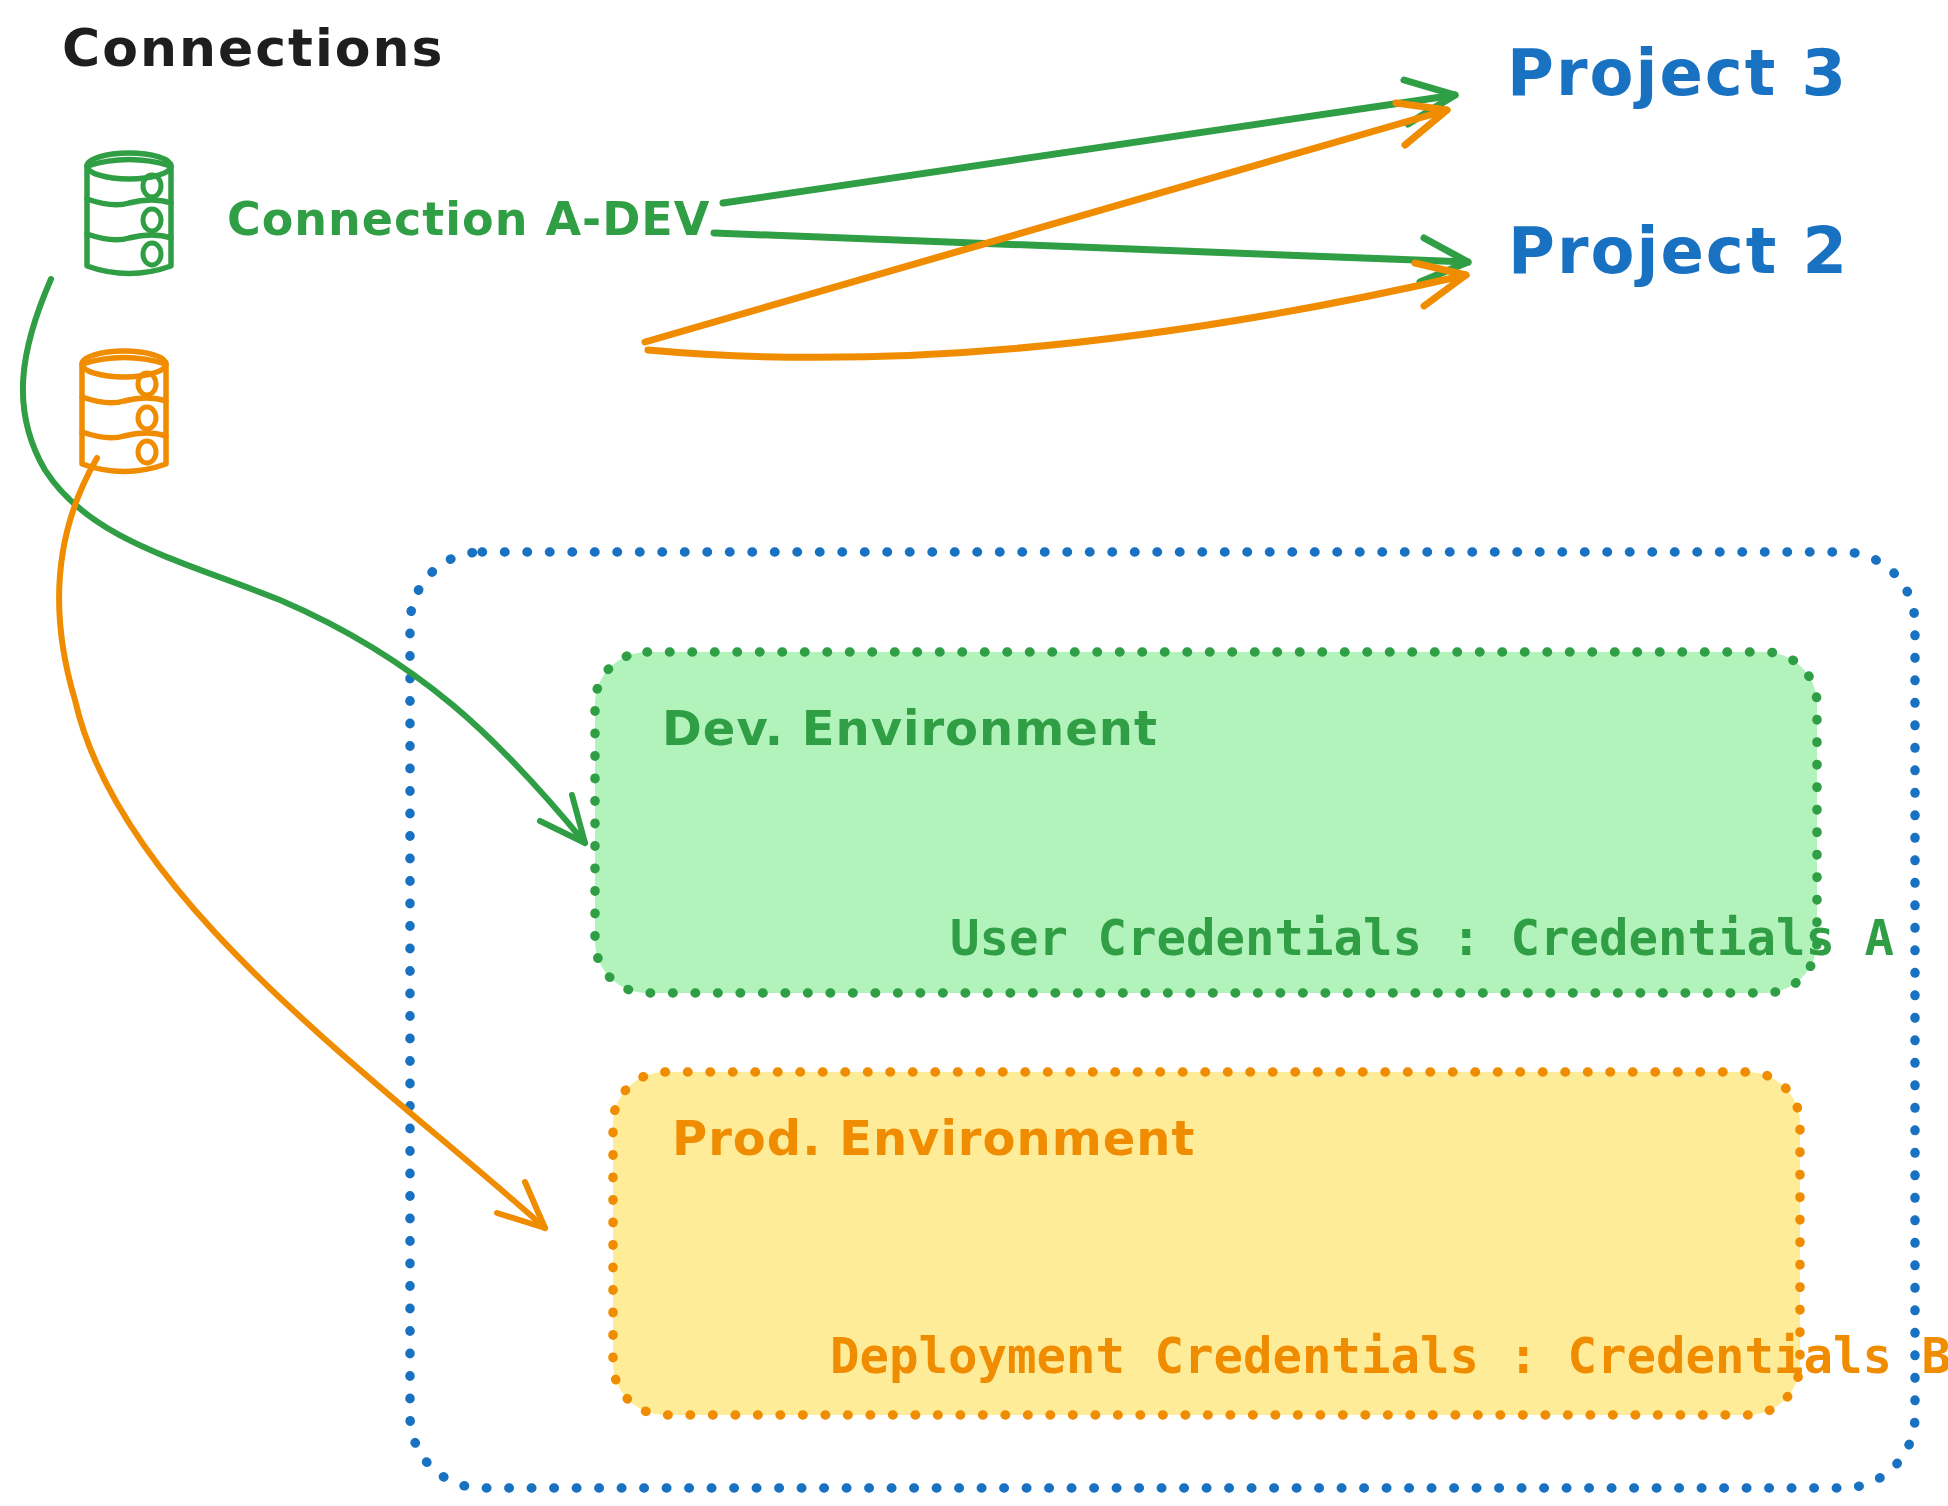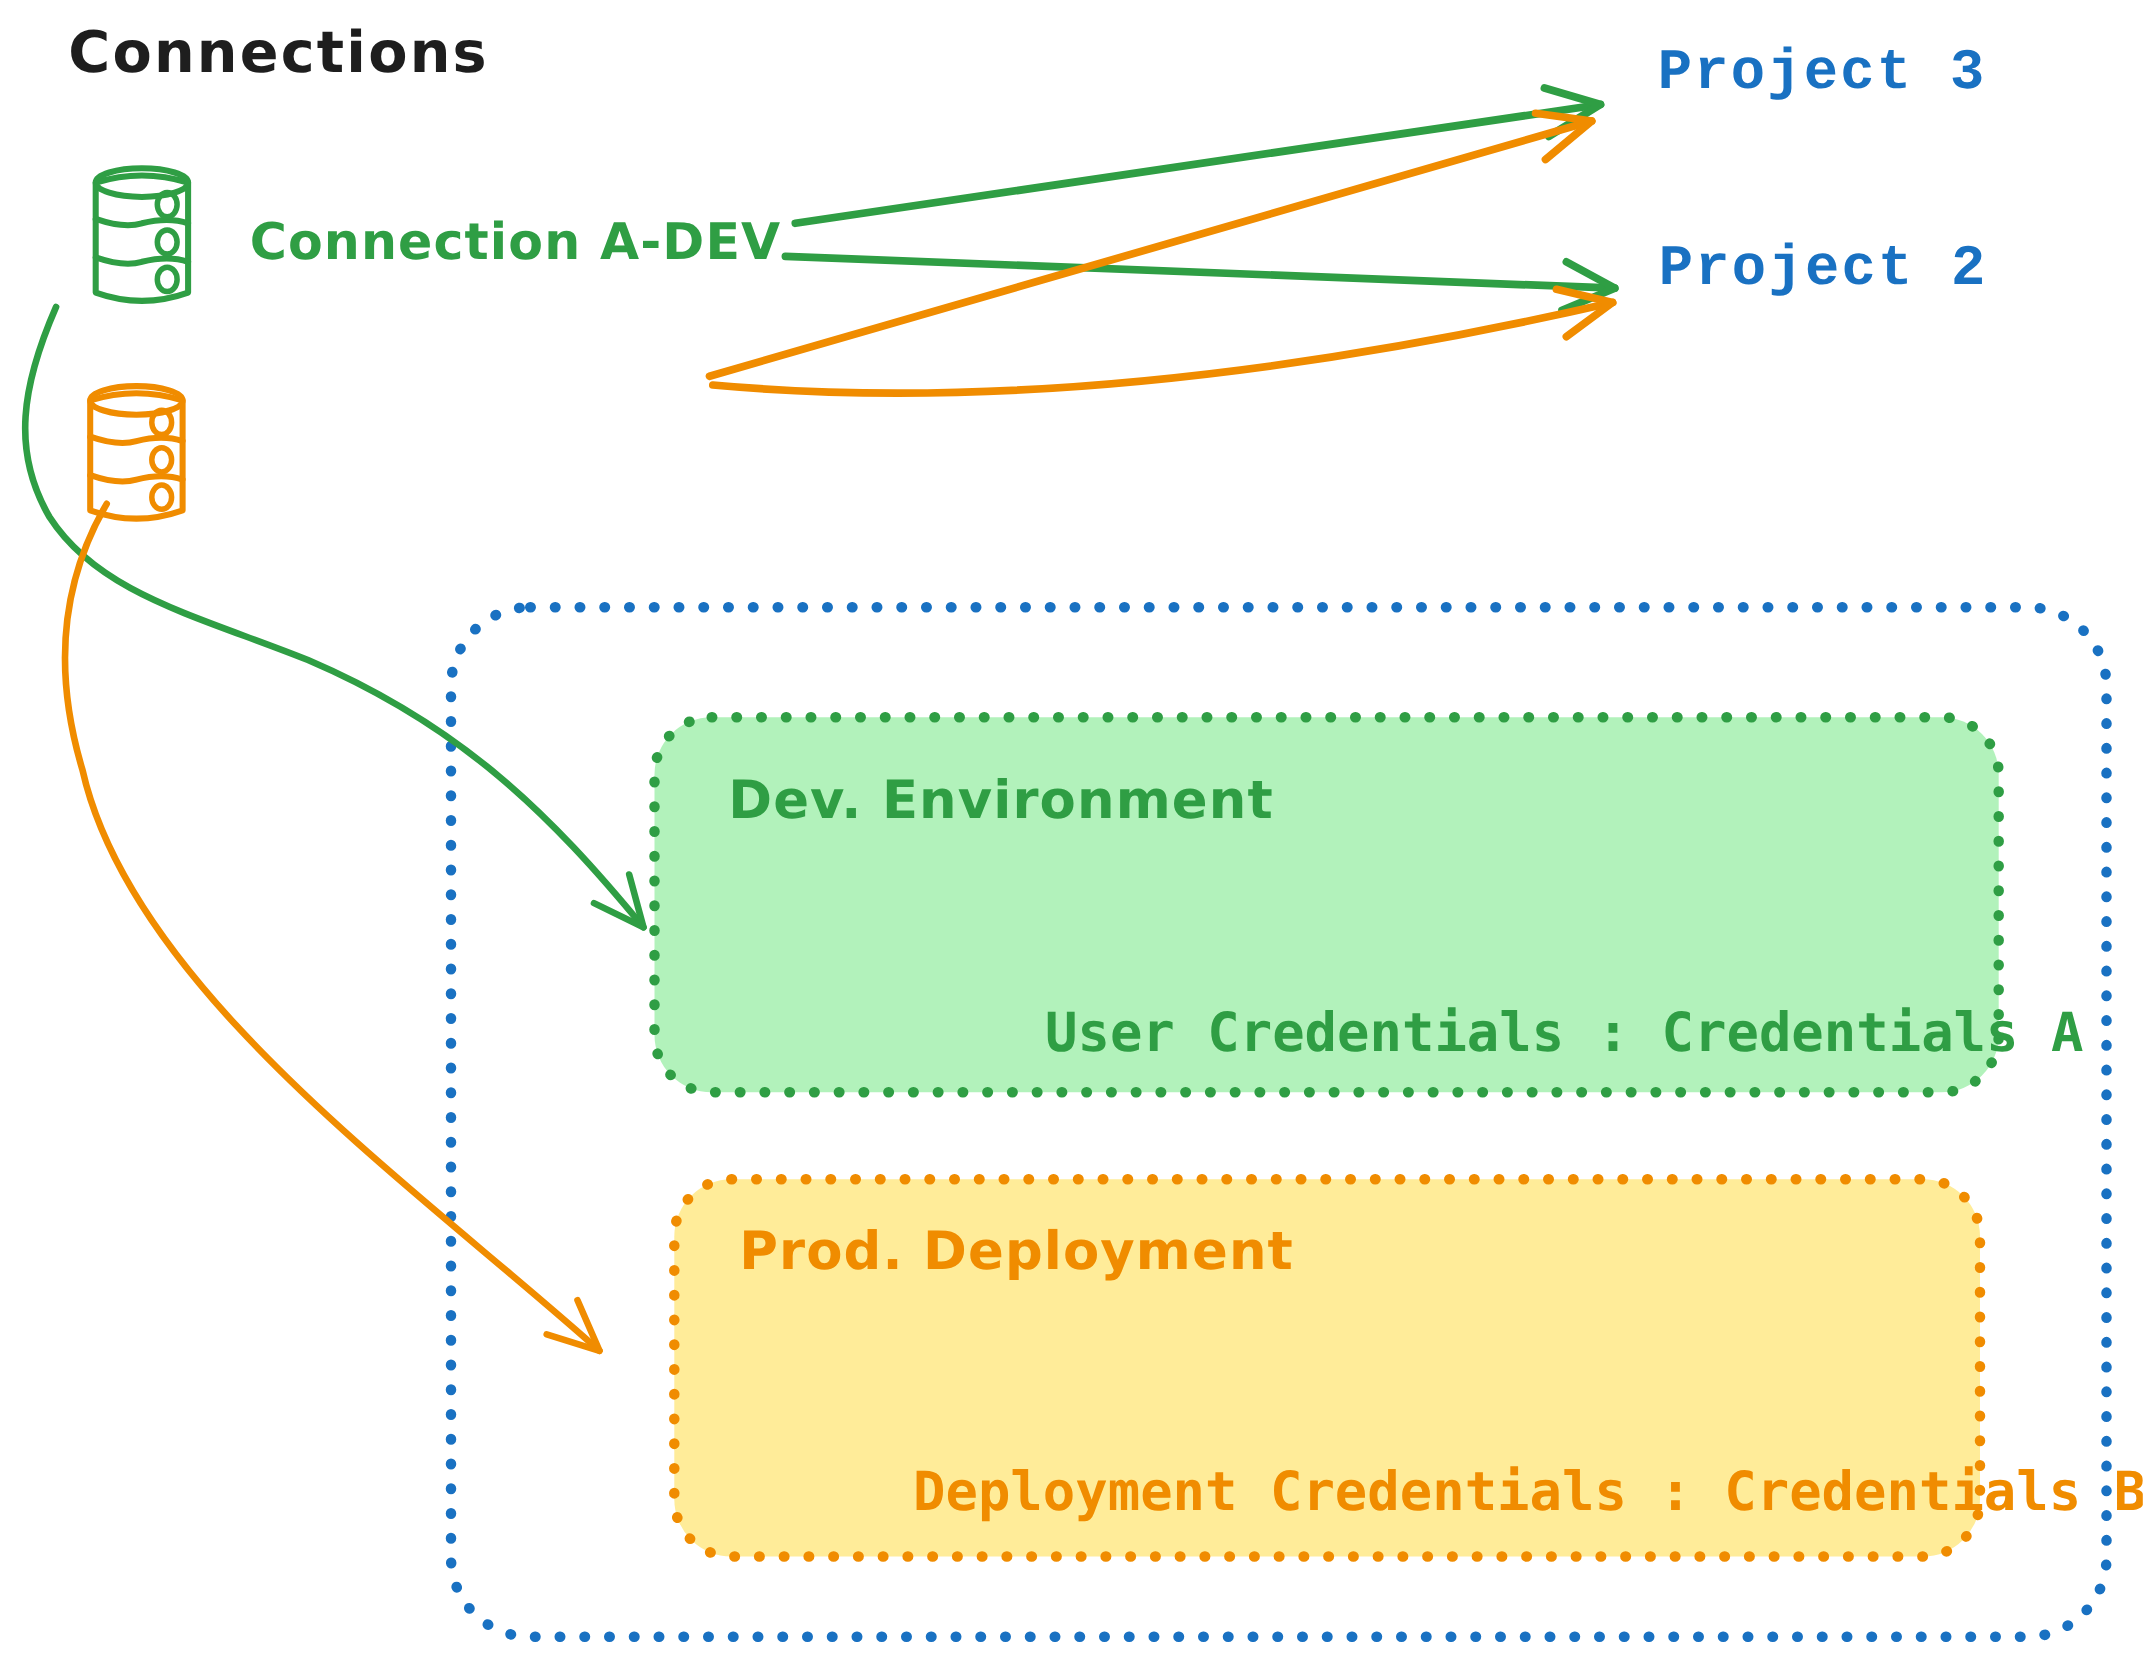--- a/index.html
+++ b/index.html
@@ -33,21 +33,21 @@
   .dotted-filled{stroke-linecap:round;stroke-width:9.5;stroke-dasharray:0.5 22;}
   .arrow{fill:none;stroke-width:7;stroke-linecap:round;stroke-linejoin:round;}
   .dbline{fill:none;stroke-width:5.5;stroke-linecap:round;stroke-linejoin:round;}
 
   
   .label{position:absolute;white-space:nowrap;line-height:1.1;}
   .title{left:62px;top:20px;font-size:52px;font-weight:700;color:var(--c-ink);letter-spacing:2px;}
   .conn-label{font-size:46px;font-weight:600;letter-spacing:1px;}
   .conn-a{left:188px;top:194px;color:var(--c-green);margin-left:39px;}
   .conn-b{left:184px;top:390px;color:var(--c-orange);}
-  .project{font-size:52px;font-weight:700;color:var(--c-blue);letter-spacing:2px;font-family:Liberation Mono, monospace;}
+  .project{font-size:64px;font-weight:700;color:var(--c-blue);letter-spacing:2px;}
   .p3{left:1507px;top:38px;}
   .p2{left:1508px;top:216px;}
   .p1{left:1520px;top:424px;}
   .env-title{font-size:48px;font-weight:600;letter-spacing:1px;}
   .env-dev{left:662px;top:702px;color:var(--c-green);text-align:center;}
   .env-prod{left:672px;top:1112px;color:var(--c-orange);}
   .cred{font-family:"DejaVu Sans Mono", monospace;font-size:49px;font-weight:700;text-align:left;}
   .cred-dev{left:950px;top:912px;width:800px;color:var(--c-green);}
   .cred-prod{left:830px;top:1330px;width:950px;color:var(--c-orange);}
 </style>
@@ -122,17 +122,17 @@
 
   <div class="label project p3">Project 3</div>
 
   <div class="label project p2">Project 2</div>
 
 
   <div class="label env-title env-dev">Dev. Environment</div>
 
   <div class="label cred cred-dev">User Credentials : Credentials A</div>
 
-  <div class="label env-title env-prod">Prod. Deployment</div>
+  <div class="label env-title env-prod">Prod. Environment</div>
 
   <div class="label cred cred-prod">Deployment Credentials : Credentials B</div>
 
 </div>
 
 </body></html>

